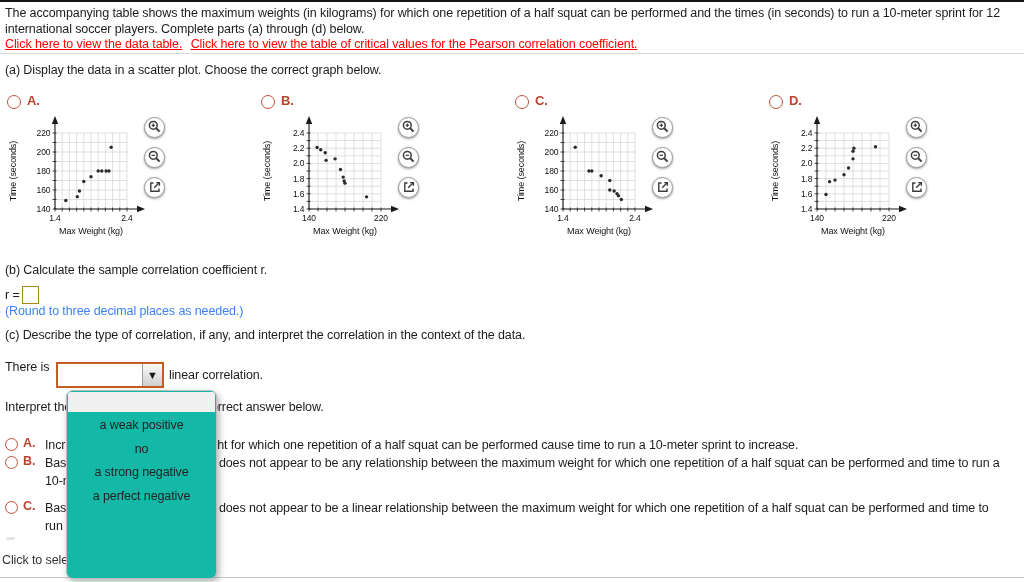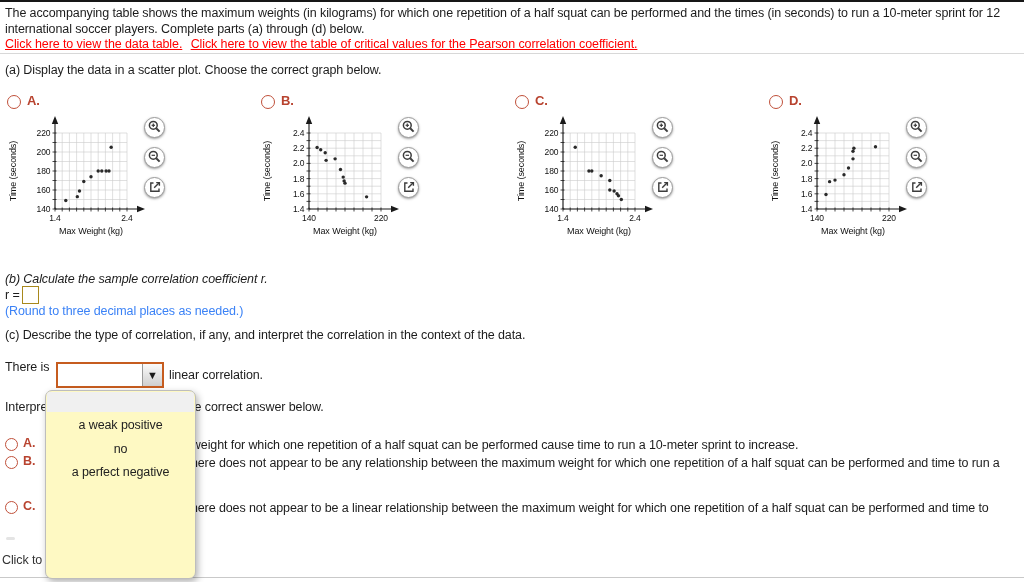--- a/index.html
+++ b/index.html
@@ -11,21 +11,21 @@
   .abs{position:absolute;}
   .nowrap{white-space:nowrap;}
   #top-bar{left:0;top:0;width:1024px;height:2px;background:#161616;}
   #para{left:5px;top:5px;line-height:16px;}
   #links-row{left:5px;top:37px;}
   .red-link{color:#f00;text-decoration:underline;margin-right:5px;cursor:pointer;}
   .divider{left:0;width:1024px;height:1px;background:#d8d8d8;}
   #divider-top{top:53px;}
   #divider-bottom{top:577px;background:#c9c9c9;}
   #part-a-prompt{left:5px;top:63px;}
-  #part-b-prompt{left:5px;top:272px;font-style:italic;}
+  #part-b-prompt{left:5px;top:263px;}
   #r-row{left:5px;top:288px;}
   #r-box{left:22px;top:286px;width:15px;height:16px;border:1px solid #a8881c;background:#fff;}
   #round-hint{left:5px;top:304px;color:#3b82f6;}
   #part-c-prompt{left:5px;top:328px;}
   #there-is-label{left:5px;top:360px;}
   #select-box{
     left:56px;top:362px;width:104px;height:22px;border:2px solid #c65c1f;
     background:#fff;display:flex;align-items:stretch;
   }
   #select-value{flex:1;}
@@ -55,21 +55,21 @@
   .g-letter{position:absolute;left:23px;top:1px;font-weight:bold;color:#b8432f;font-size:13px;}
   .chart{position:absolute;left:3px;top:19px;}
   .zoom-tools{position:absolute;left:140px;top:25px;display:flex;flex-direction:column;gap:9px;}
   .tool-btn{
     width:21px;height:21px;border-radius:50%;border:1px solid #9c9c9c;background:#fff;
     box-shadow:0 1px 2.5px rgba(0,0,0,.4);display:flex;align-items:center;justify-content:center;
     padding:0;cursor:pointer;
   }
   
   #dropdown-panel{
-    left:45px;top:390px;width:149px;height:187px;background:#fef9c3;
+    left:66px;top:390px;width:149px;height:187px;background:#14b8a6;
     border:1px solid #bdbdbd;border-radius:7px;
     box-shadow:2px 3px 7px rgba(0,0,0,.3);z-index:30;overflow:hidden;
   }
   .dd-blank{height:20px;margin:1px;background:#f0f0f0;cursor:pointer;}
   .dd-row{
     height:23.8px;display:flex;align-items:center;justify-content:center;
     color:#222;cursor:pointer;
   }
 </style>
 </head>
@@ -510,14 +510,15 @@
   </div>
 
 <div id="faint-dash" class="abs"></div>
 <div id="click-text" class="abs nowrap">Click to select your answer(s).</div>
 <div id="divider-bottom" class="abs divider"></div>
 
 <div id="dropdown-panel" class="abs">
     <div class="dd-blank"></div>
     <div class="dd-row">a weak positive</div>
     <div class="dd-row">no</div>
+    <div class="dd-row">a strong negative</div>
     <div class="dd-row">a perfect negative</div>
   </div>
 
 </body></html>

